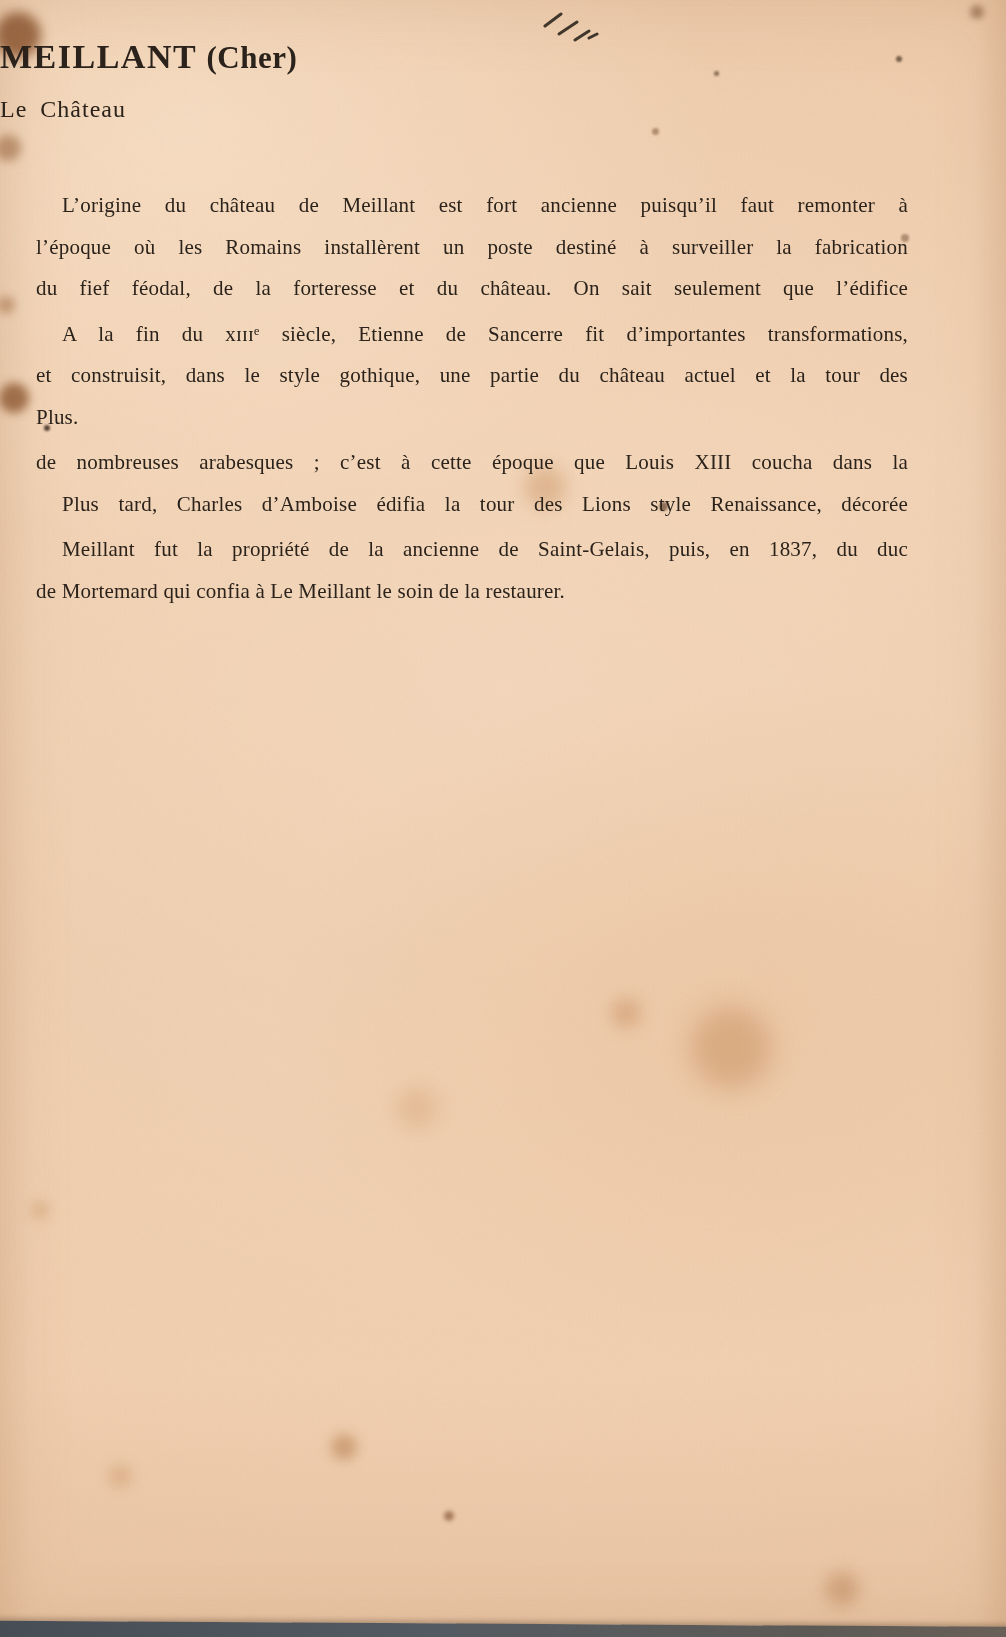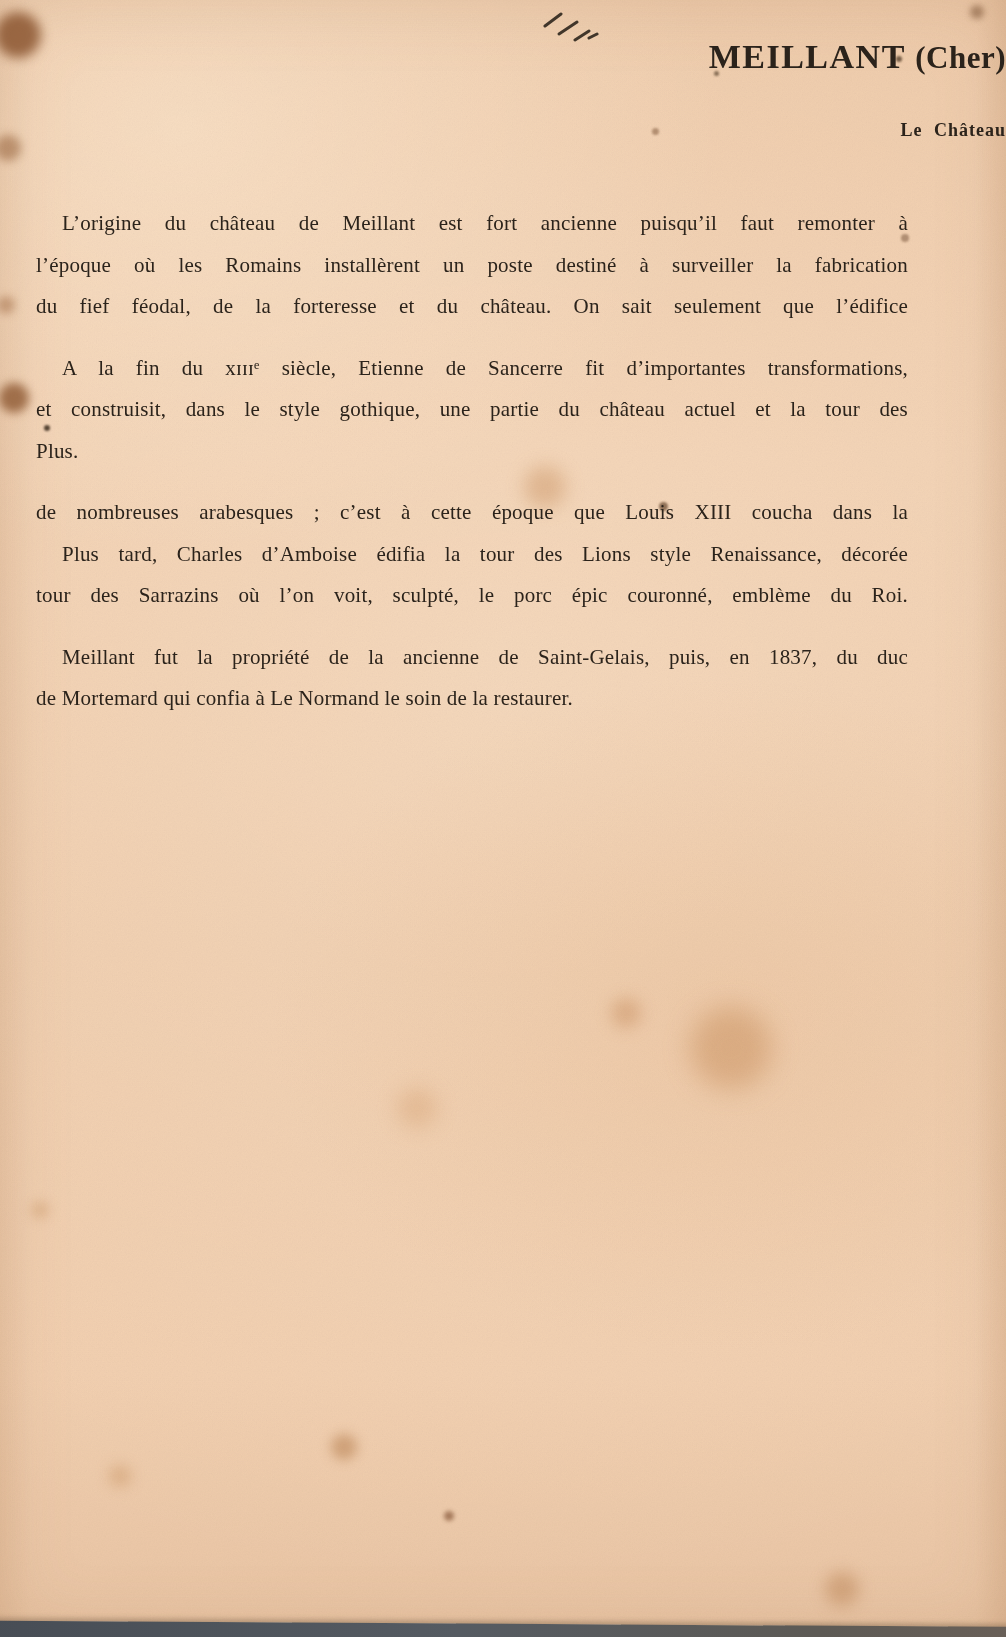--- a/index.html
+++ b/index.html
@@ -11,36 +11,36 @@
   .page{
     position:relative;width:1006px;height:1637px;overflow:hidden;
     background:
       radial-gradient(900px 700px at 18% 8%, rgba(255,238,216,0.45), transparent 60%),
       radial-gradient(700px 520px at 72% 62%, rgba(224,172,124,0.22), transparent 65%),
       radial-gradient(1500px 1200px at 50% 42%, rgba(255,242,224,0.30), transparent 75%),
       linear-gradient(90deg, rgba(182,132,92,0.10), transparent 3%, transparent 97%, rgba(182,132,92,0.16)),
       linear-gradient(180deg, var(--paper2) 0%, var(--paper) 28%, var(--paper2) 58%, var(--paper) 84%, var(--paper3) 100%);
     box-shadow:inset 0 0 70px rgba(172,122,82,0.22);
   }
-  .header{position:relative;text-align:right;padding-top:38px;color:var(--ink);}
+  .header{position:relative;text-align:left;padding-top:38px;color:var(--ink);}
   .title{
     font-size:34px;font-weight:700;letter-spacing:1.5px;color:var(--ink);
   }
   .title .region{font-size:31px;letter-spacing:0.5px;font-weight:700;}
   .subtitle{
-    margin-top:44px;font-size:18px;font-weight:700;letter-spacing:1px;
+    margin-top:20px;font-size:24px;font-weight:400;letter-spacing:1px;
     word-spacing:6px;color:var(--ink);
   }
   .body-text{
     position:relative;margin:62px 0 0 36px;width:872px;
     font-size:21px;font-weight:400;line-height:41.5px;
     color:var(--ink);letter-spacing:0.2px;
   }
   .body-text p{margin:0;padding:0;}
-  .body-text p + p{margin-top:20px;}
+  .body-text p + p{margin-top:4px;}
   .line{display:block;text-align:justify;text-align-last:justify;white-space:nowrap;}
   .line.first{text-indent:26px;}
   .line.end{text-align-last:left;white-space:normal;}
   .stain{position:absolute;border-radius:50%;pointer-events:none;}
   .scribble{position:absolute;left:533px;top:4px;pointer-events:none;}
   .bottom-edge{
     position:absolute;left:-12px;bottom:-9px;width:1040px;height:19px;
     background:linear-gradient(90deg,#474d55 0%,#555b62 45%,#5d5a55 80%,#6a6058 100%);
     transform:rotate(0.35deg);transform-origin:right bottom;
     box-shadow:0 -3px 5px rgba(96,74,52,0.35);
@@ -111,22 +111,21 @@
       <span class="line">du fief féodal, de la forteresse et du château. On sait seulement que l’édifice</span>
     </p>
     <p>
       <span class="line first">A la fin du xɪɪɪᵉ siècle, Etienne de Sancerre fit d’importantes transformations,</span>
       <span class="line">et construisit, dans le style gothique, une partie du château actuel et la tour des</span>
       <span class="line end">Plus.</span>
     </p>
     <p>
       <span class="line">de nombreuses arabesques ; c’est à cette époque que Louis XIII coucha dans la</span>
       <span class="line first">Plus tard, Charles d’Amboise édifia la tour des Lions style Renaissance, décorée</span>
-      <span class="line">tour des Sarrazins où l’on voit, sculpté,  le porc épic couronné, emblème du Roi.</span>
     </p>
     <p>
       <span class="line first">Meillant fut la propriété de la ancienne de Saint-Gelais, puis, en 1837, du duc</span>
-      <span class="line end">de Mortemard qui confia à Le Normand le soin de la restaurer.</span>
+      <span class="line end">de Mortemard qui confia à Le Meillant le soin de la restaurer.</span>
     </p>
   </div>
 
   <div class="bottom-edge"></div>
 </div>
 
 </body></html>

